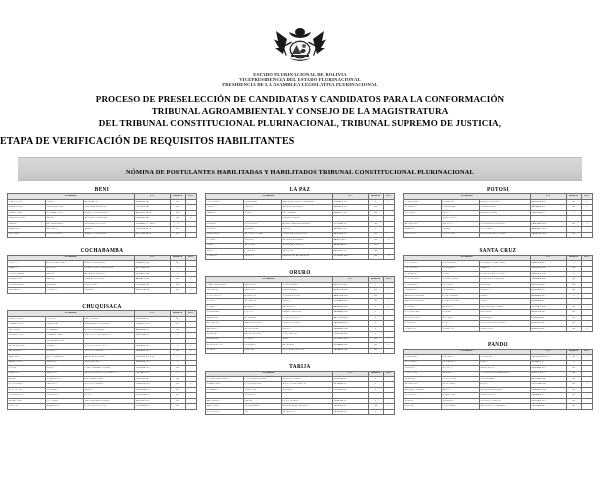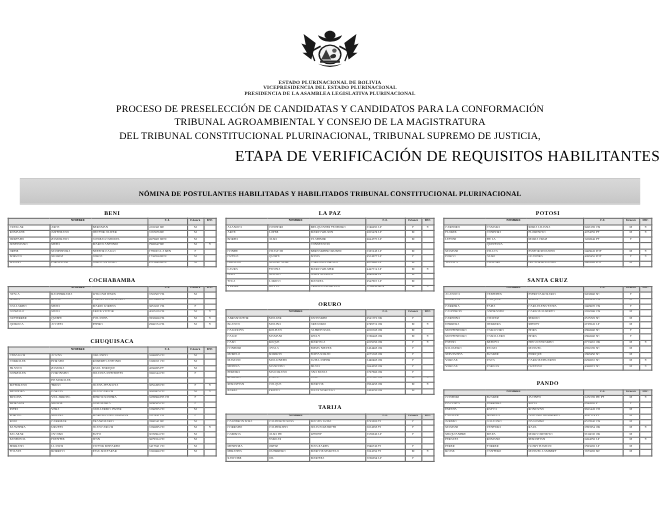--- a/index.html
+++ b/index.html
@@ -16,26 +16,26 @@
   
   .masthead{padding-top:26px;text-align:center;}
   .emblem{width:56px;height:44px;margin:0 auto;display:block;}
   .org{ text-align:center;line-height:1.12;margin-top:2px;}
   .org div{
     font-size:4.6px;font-weight:bold;letter-spacing:.2px;
     color:#1b1b1b;
   }
   .maintitle{
     margin-top:7px;text-align:center;
-    font-size:9.1px;font-weight:normal;line-height:1.3;
+    font-size:9.1px;font-weight:bold;line-height:1.3;
     letter-spacing:.1px;color:#000;
   }
   .subtitle{
-    margin-top:5px;text-align:right;
-    font-size:14px;font-weight:normal;letter-spacing:.2px;color:#000;
+    margin-top:5px;text-align:left;
+    font-size:10px;font-weight:bold;letter-spacing:.2px;color:#000;
   }
 
   
   .band{
     margin:11px 18px 0 18px;
     background:linear-gradient(180deg,#d8d8d8 0%,#cfcfcf 55%,#c6c6c6 100%);
     border-top:1px solid #bdbdbd;border-bottom:1px solid #bdbdbd;
     text-align:center;
     padding:2px 0 2px 0;
   }

